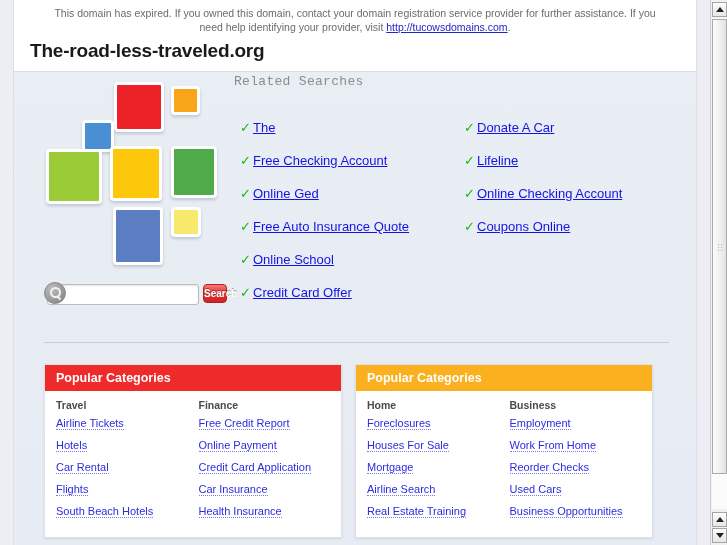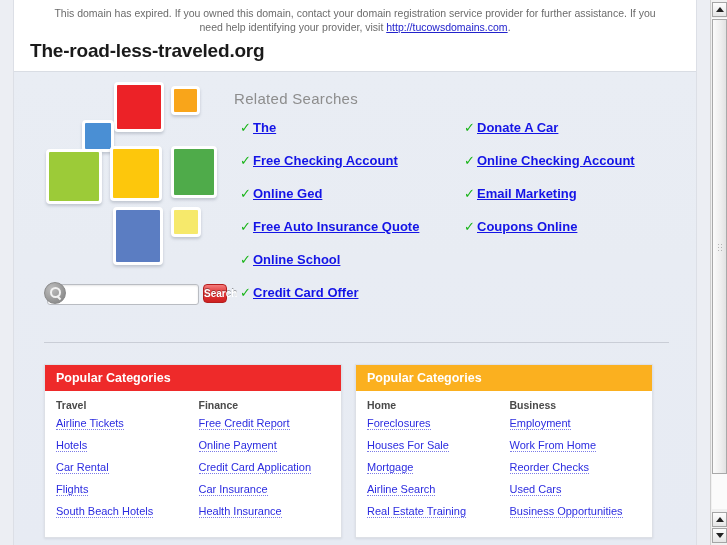--- a/index.html
+++ b/index.html
@@ -177,25 +177,25 @@
     text-align: center;
     text-shadow: 0 -1px 0 rgba(0,0,0,0.35);
     cursor: pointer;
     font-family: "Liberation Sans", sans-serif;
   }
 
   
   .related-label {
     position: absolute;
     left: 220px;
-    top: 18px;
-    font-size: 15px;
+    top: 2px;
+    font-size: 13px;
     color: #8d8d8d;
     letter-spacing: 0.3px;
-    font-family: Liberation Sans, sans-serif;
+    font-family: Liberation Mono, monospace;
   }
   .links-col {
     position: absolute;
     top: 46px;
   }
   .links-col.col-a { left: 226px; width: 230px; }
   .links-col.col-b { left: 450px; width: 240px; }
 
   .link-row {
     display: block;
@@ -210,21 +210,21 @@
     font-size: 13px;
     font-weight: bold;
     vertical-align: middle;
     font-family: "DejaVu Sans", sans-serif;
   }
   .kw {
     display: inline-block;
     vertical-align: middle;
     color: #1414e6;
     font-size: 13px;
-    font-weight: bold;
+    font-weight: normal;
     text-decoration: underline;
     cursor: pointer;
     font-family: "Liberation Sans", sans-serif;
   }
 
   
   .divider {
     position: absolute;
     left: 30px;
     top: 270px;
@@ -375,22 +375,22 @@
     <div class="links-col col-a">
         <div class="link-row"><span class="tick">✓</span><span class="kw">The</span></div>
         <div class="link-row"><span class="tick">✓</span><span class="kw">Free Checking Account</span></div>
         <div class="link-row"><span class="tick">✓</span><span class="kw">Online Ged</span></div>
         <div class="link-row"><span class="tick">✓</span><span class="kw">Free Auto Insurance Quote</span></div>
         <div class="link-row"><span class="tick">✓</span><span class="kw">Online School</span></div>
         <div class="link-row"><span class="tick">✓</span><span class="kw">Credit Card Offer</span></div>
       </div>
     <div class="links-col col-b">
         <div class="link-row"><span class="tick">✓</span><span class="kw">Donate A Car</span></div>
+        <div class="link-row"><span class="tick">✓</span><span class="kw">Lifeline</span></div>
         <div class="link-row"><span class="tick">✓</span><span class="kw">Online Checking Account</span></div>
-        <div class="link-row"><span class="tick">✓</span><span class="kw">Email Marketing</span></div>
         <div class="link-row"><span class="tick">✓</span><span class="kw">Coupons Online</span></div>
       </div>
 
     <div class="search-row">
       <div class="search-field"></div>
       <div class="mag-icon"></div>
       <input class="search-input" type="text" placeholder="" style="">
       <div class="search-btn">Search</div>
     </div>
 

